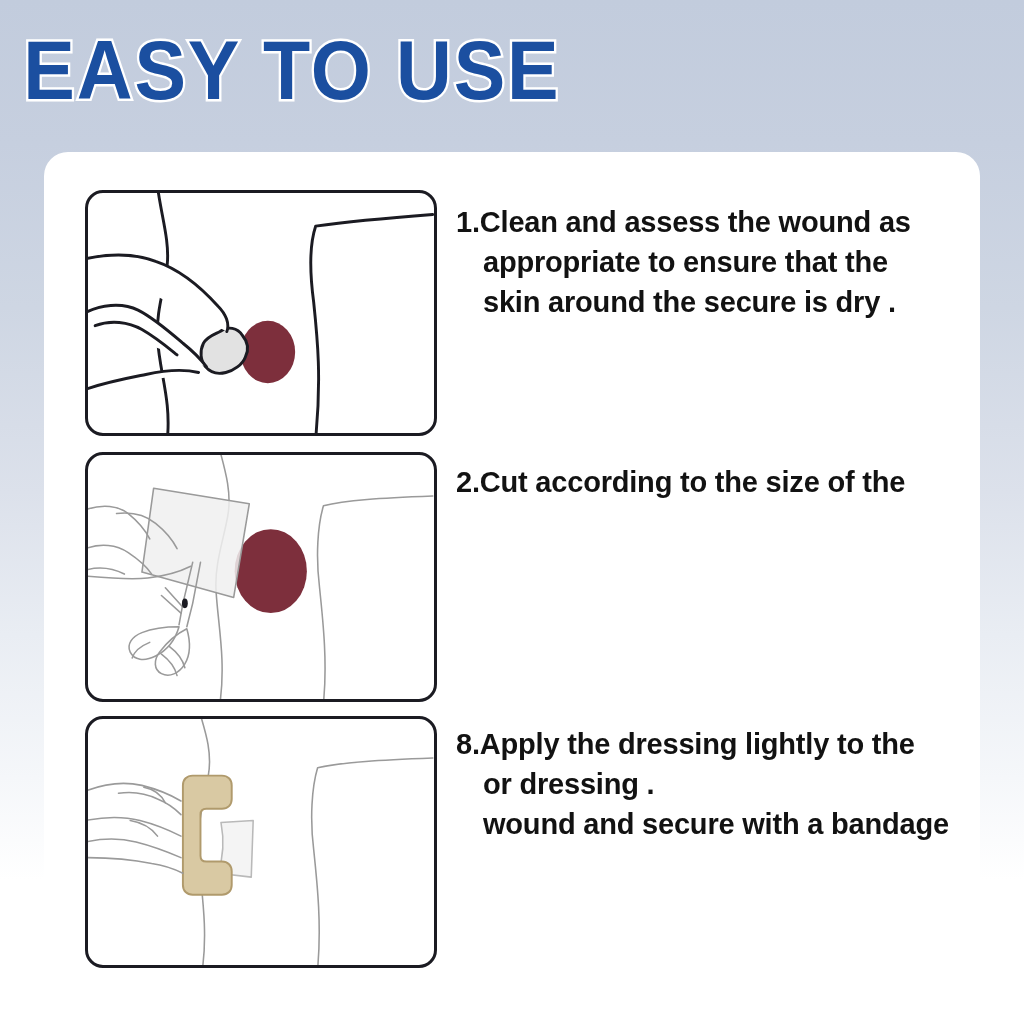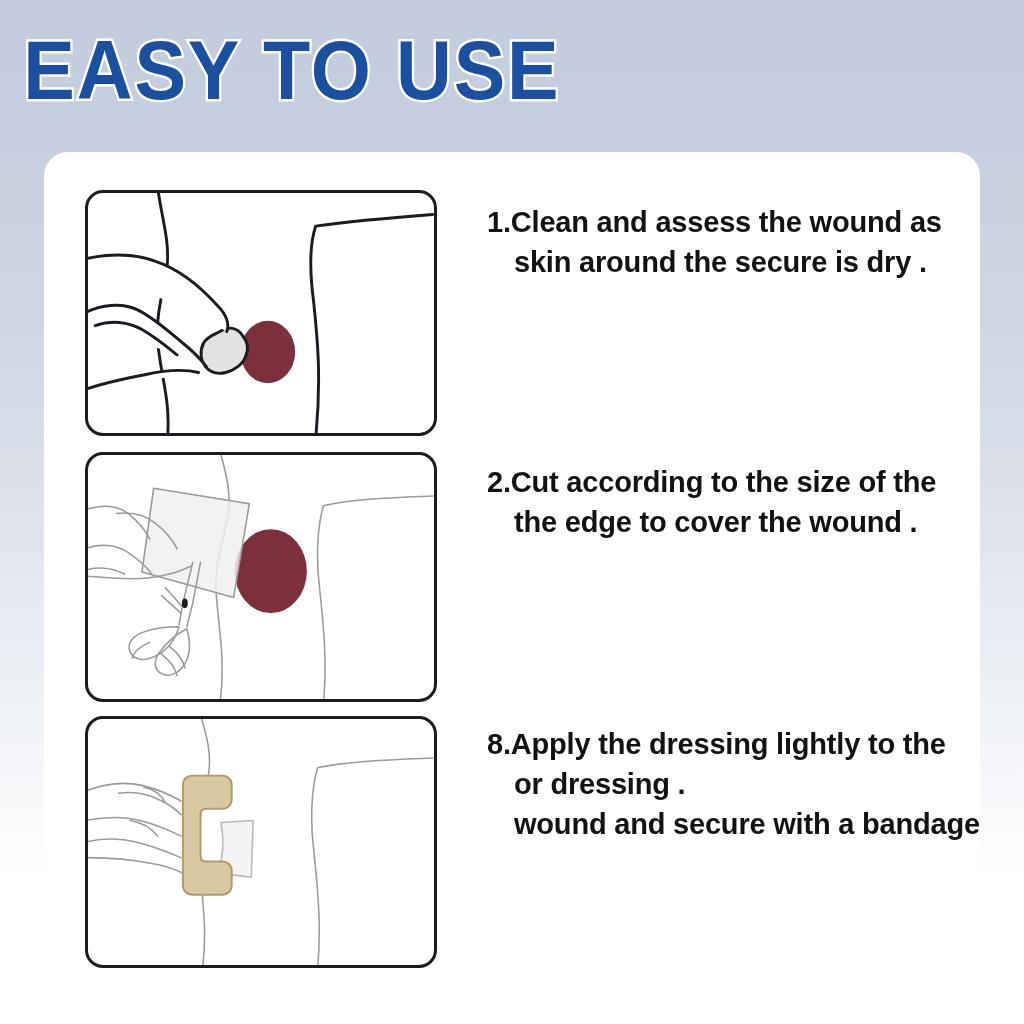--- a/index.html
+++ b/index.html
@@ -91,21 +91,21 @@
     font-family: "Liberation Sans Narrow", "Liberation Sans", sans-serif;
     font-weight: bold;
     font-size: 29px;
     line-height: 40px;
     color: #121212;
     letter-spacing: -0.2px;
   }
   .step-1 { top: 50px; }
   .step-2 { top: 310px; }
   .step-3 { top: 572px; }
-  .step-line { display: block; white-space: nowrap; margin-left: 31px; }
+  .step-line { display: block; white-space: nowrap; }
   .step-line.indent { padding-left: 27px; }
 </style>
 </head>
 <body>
 
 <div class="title-wrap">
   <span class="title">EASY TO USE</span>
 </div>
 
 <div class="card"></div>
@@ -193,26 +193,26 @@
       <path d="M56 70 C66 72 74 78 78 86"></path>
       <path d="M42 104 C54 106 64 112 70 120"></path>
     </g>
   </svg>
 </div>
 
 <div class="steps">
 
   <div class="step step-1">
     <span class="step-line">1.Clean and assess the wound as</span>
+    <span class="step-line indent">appropriate to ensure that the</span>
     <span class="step-line indent">skin around the secure is dry .</span>
   </div>
 
   <div class="step step-2">
     <span class="step-line">2.Cut according to the size of the</span>
-    <span class="step-line indent">the edge to cover the wound .</span>
   </div>
 
   <div class="step step-3">
     <span class="step-line">8.Apply the dressing lightly to the</span>
     <span class="step-line indent">or dressing .</span>
     <span class="step-line indent">wound and secure with a bandage</span>
   </div>
 
 </div>
 

